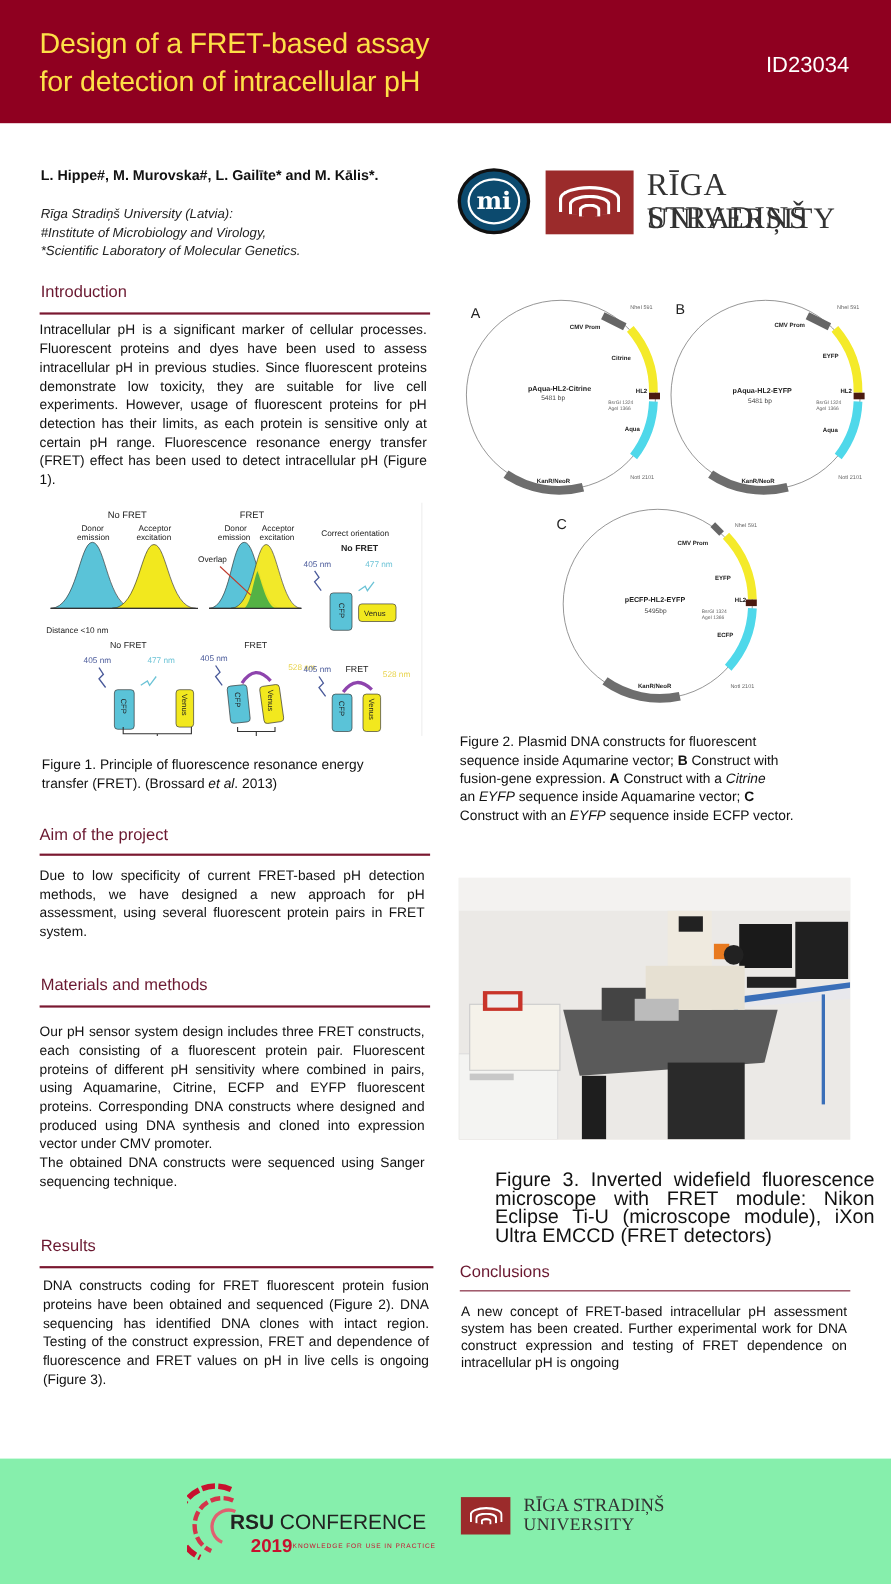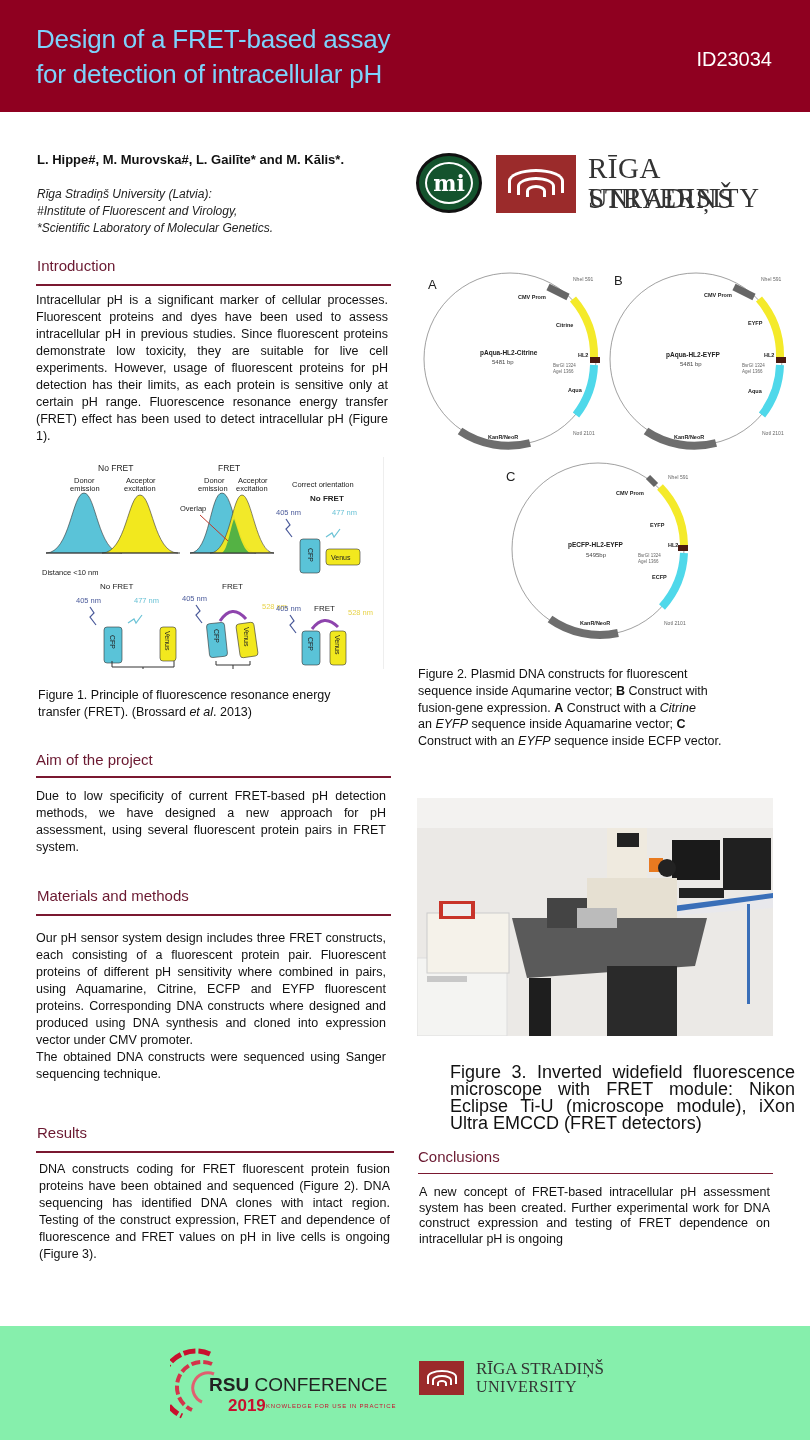--- a/index.html
+++ b/index.html
@@ -1,33 +1,33 @@
 <!DOCTYPE html>
 <html><head>
   <meta charset="utf-8">
   <style>
     * { box-sizing: border-box; margin: 0; padding: 0; }
     html, body { width: 810px; height: 1440px; background: #ffffff; overflow: hidden; }
     body { position: relative; font-family: "Liberation Sans", sans-serif; color: #111; }
 
     .header { position: absolute; left: 0; top: 0; width: 810px; height: 112px; background: #8f0020; }
-    .header .title { position: absolute; left: 36px; top: 22px; color: #7dd3fc; font-size: 26px; line-height: 35px; font-weight: normal; letter-spacing: -0.2px; }
+    .header .title { position: absolute; left: 36px; top: 22px; color: #fde047; font-size: 26px; line-height: 35px; font-weight: normal; letter-spacing: -0.2px; }
     .header .poster-id { position: absolute; right: 38px; top: 48px; color: #fff; font-size: 20px; }
 
     .abs { position: absolute; }
     .authors { left: 37px; top: 152px; font-size: 13px; font-weight: bold; }
     .affil { left: 37px; top: 186px; font-size: 12px; line-height: 17px; font-style: italic; color: #222; }
 
     .sec-title { position: absolute; font-size: 15px; color: #6a1830; }
     .sec-rule { position: absolute; height: 2px; background: #7a1830; }
     .body-text { position: absolute; font-size: 12.5px; line-height: 17px; text-align: justify; color: #111; }
     .caption { position: absolute; font-size: 12.5px; line-height: 16.5px; color: #111; }
 
     
-    .mi-logo { position: absolute; left: 416px; top: 153px; width: 66px; height: 60px; border-radius: 50%; background: #14532d; border: 3px solid #111; }
+    .mi-logo { position: absolute; left: 416px; top: 153px; width: 66px; height: 60px; border-radius: 50%; background: #0c4a6e; border: 3px solid #111; }
     .mi-logo .inner { position: absolute; left: 6px; top: 6px; right: 6px; bottom: 6px; border-radius: 50%; border: 2px solid #fff; display:flex; align-items:center; justify-content:center; color:#fff; font-family: "DejaVu Serif", serif; font-weight:bold; font-size: 22px; }
     .rsu-mark { position: absolute; background: #9b2b2b; }
     .rsu-mark .arc { position: absolute; border: 3px solid #fff; border-bottom: none; border-radius: 50% 50% 0 0; left: 50%; transform: translateX(-50%); }
     .rsu-text { position: absolute; font-family: "Liberation Serif", serif; color: #333; }
 
     
     .fig1 { position: absolute; left: 30px; top: 457px; width: 354px; height: 212px; background: #fff; border-right: 1px solid #eee; }
     .fig2 { position: absolute; left: 418px; top: 267px; width: 382px; height: 385px; background: #fff; }
     .fig3 { position: absolute; left: 417px; top: 798px; width: 356px; height: 238px; background: #e9e7e3; overflow: hidden; }
 
@@ -42,21 +42,21 @@
   <div class="title">
     <div>Design of a FRET-based assay</div>
     <div>for detection of intracellular pH</div>
   </div>
   <div class="poster-id">ID23034</div>
 </div>
 
 <div class="abs authors">L. Hippe#, M. Murovska#, L. Gailīte* and M. Kālis*.</div>
 <div class="abs affil">
   <div>Rīga Stradiņš University (Latvia):</div>
-  <div>#Institute of Fluorescent and Virology,</div>
+  <div>#Institute of Microbiology and Virology,</div>
   <div>*Scientific Laboratory of Molecular Genetics.</div>
 </div>
 
 <div class="mi-logo">
   <div class="inner">mi</div>
 </div>
 <div class="rsu-mark" style="left:496px;top:155px;width:80px;height:58px;">
   <div class="arc" style="top:14px;width:56px;height:24px;"></div>
   <div class="arc" style="top:22px;width:38px;height:18px;"></div>
   <div class="arc" style="top:30px;width:20px;height:12px;"></div>

